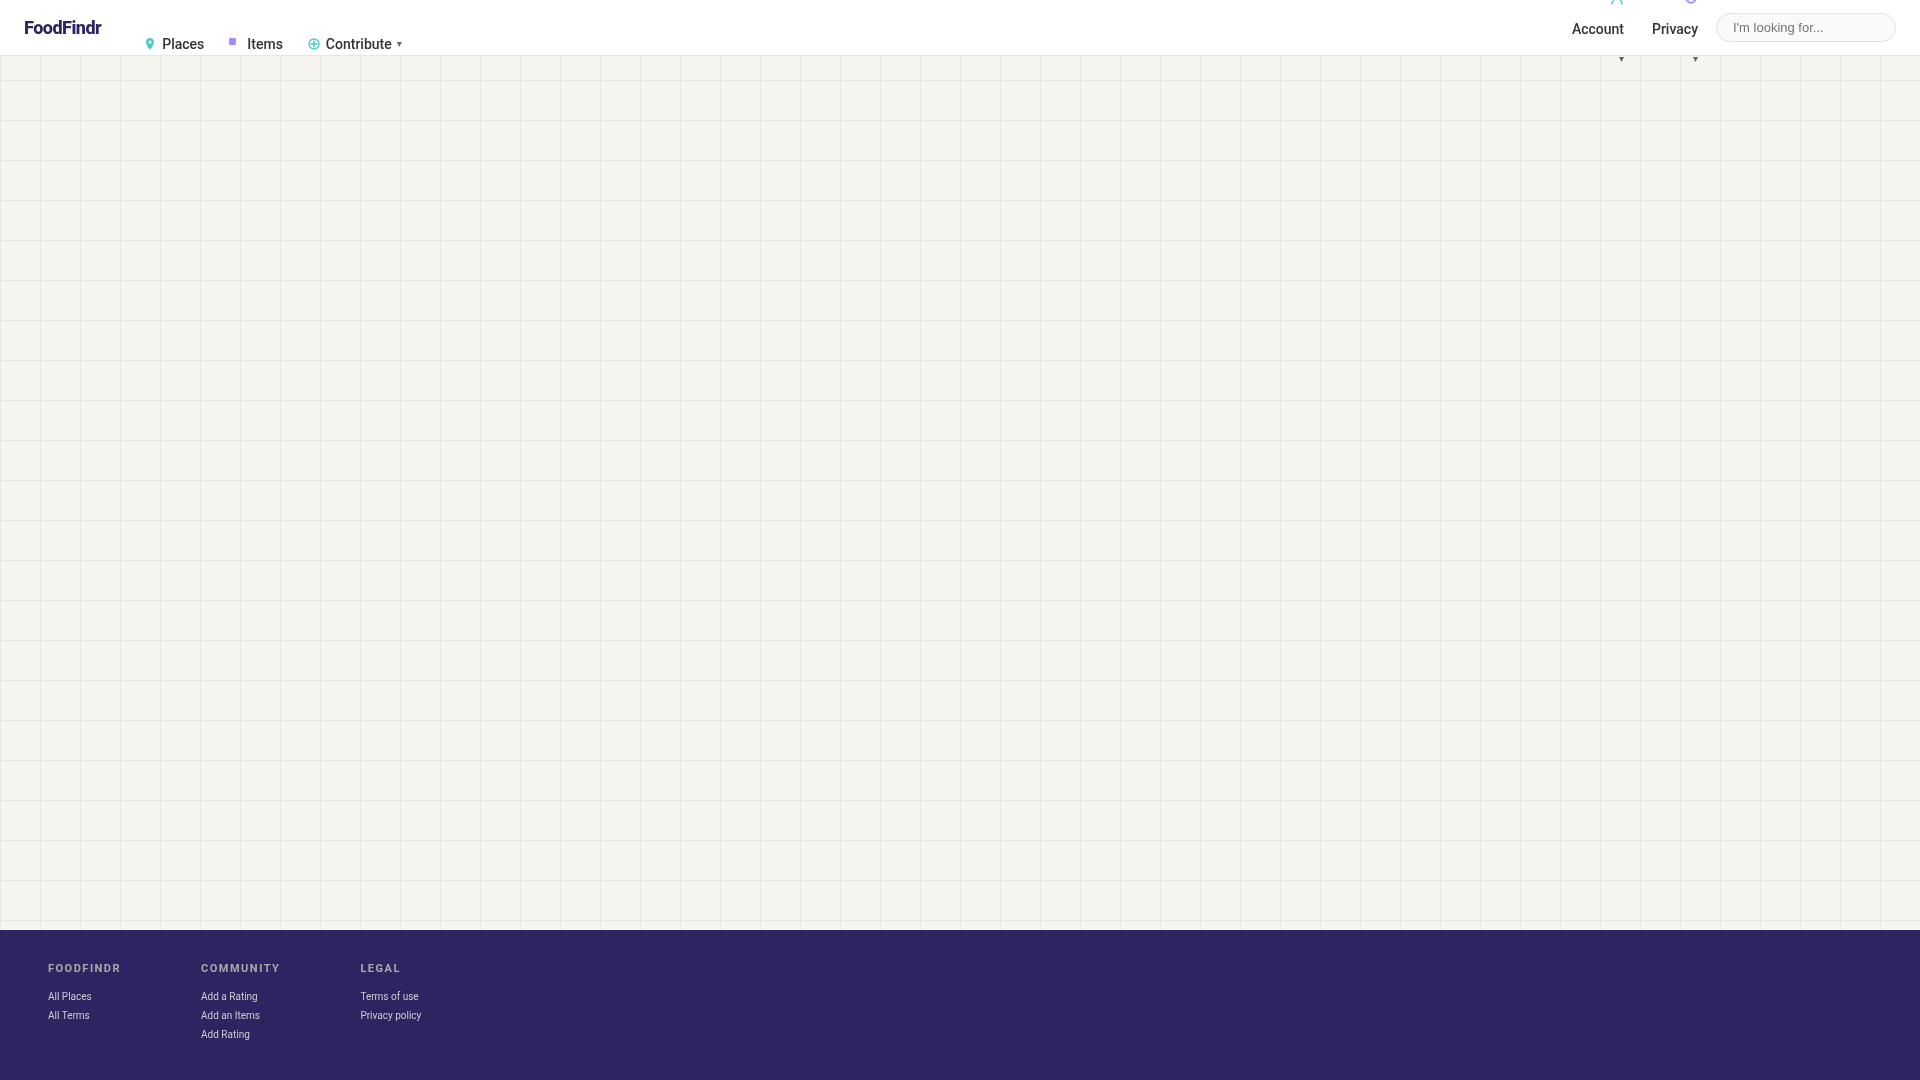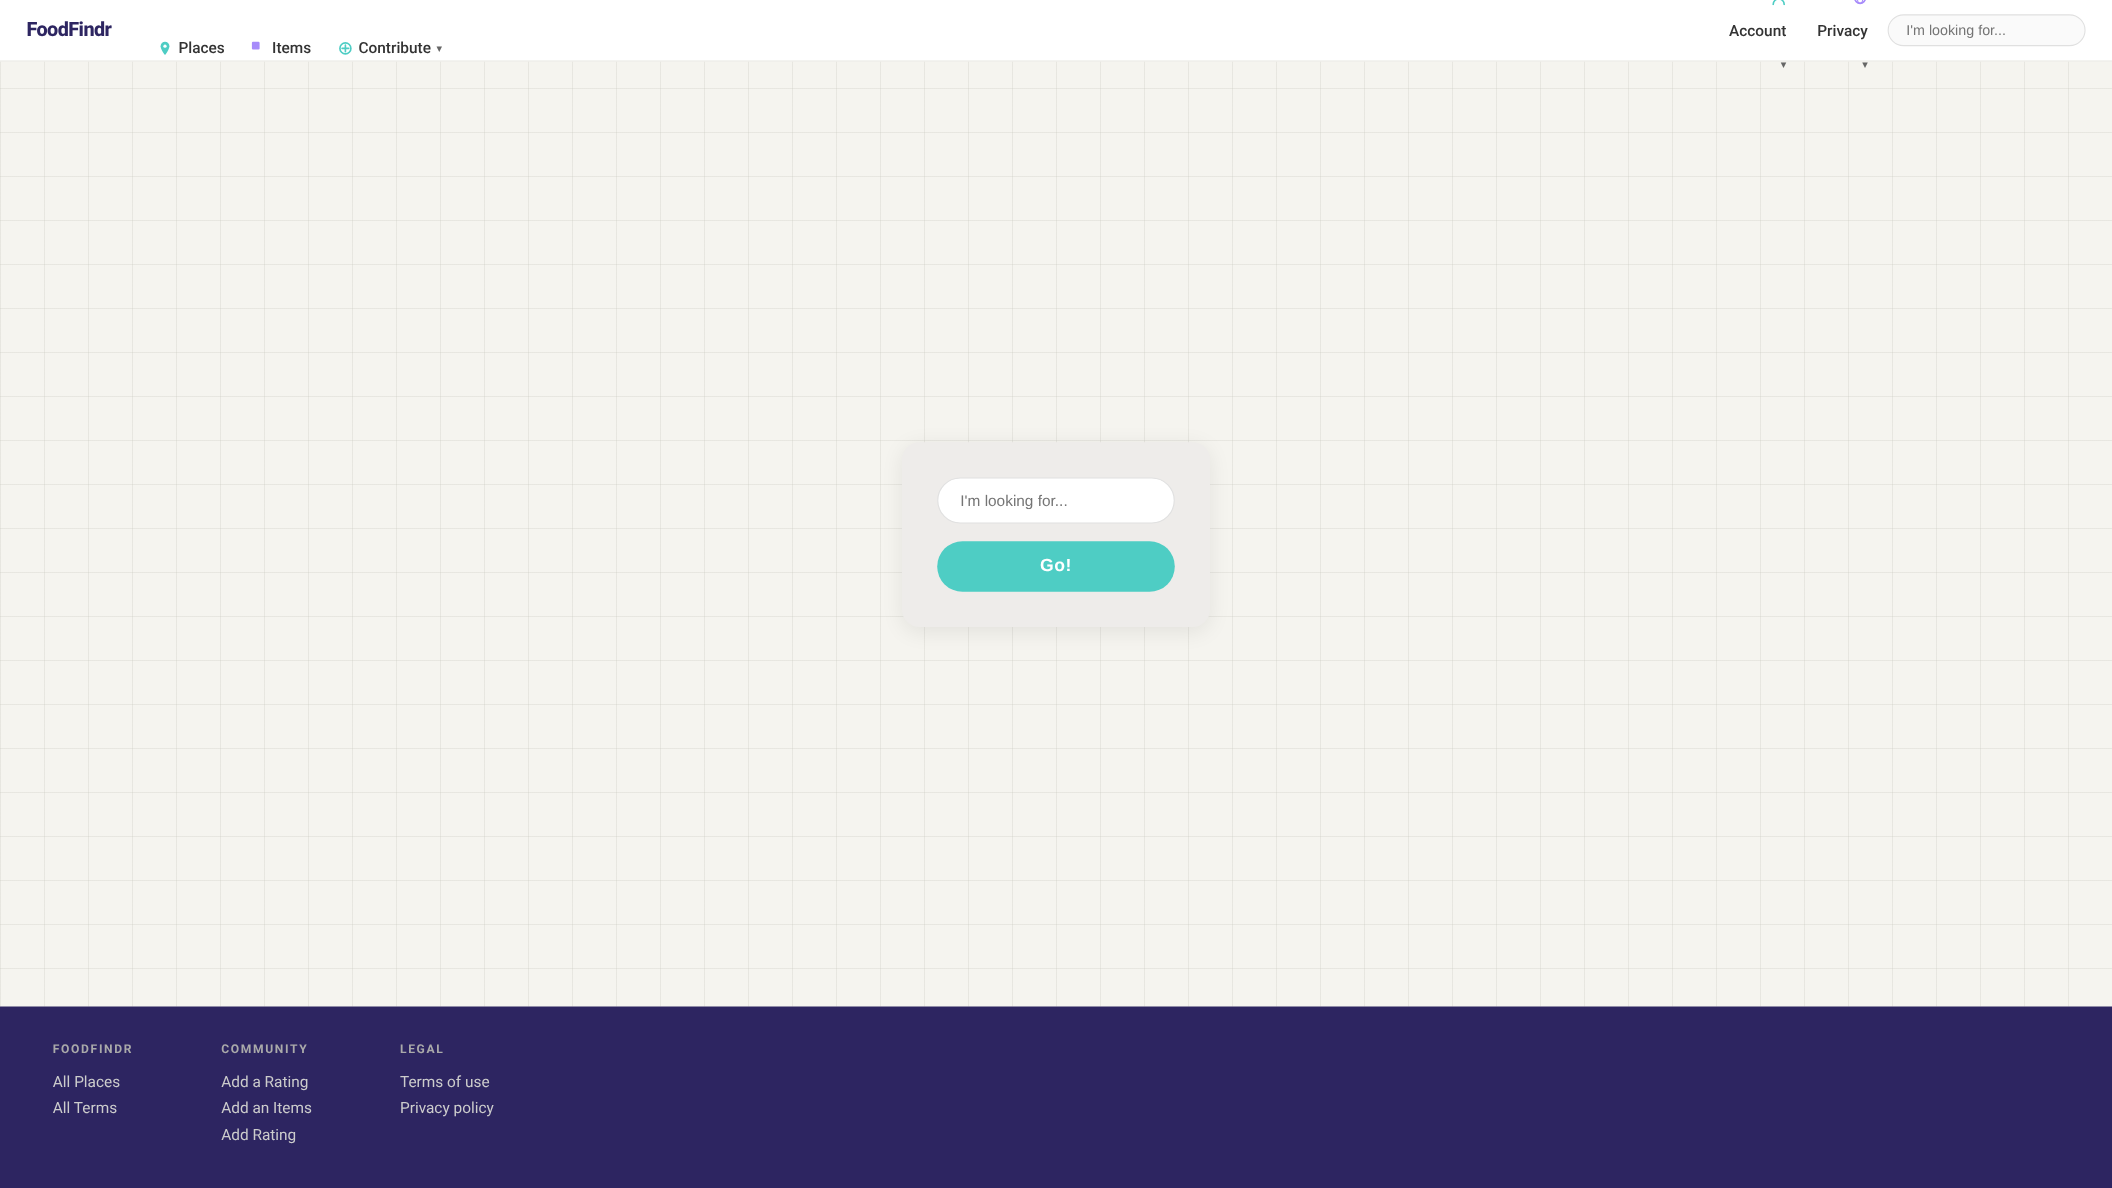--- a/index.html
+++ b/index.html
@@ -88,21 +88,21 @@
     footer {
       background: #2d2561; color: #fff;
       padding: 32px 48px;
     }
     .footer-inner {
       display: flex; gap: 80px;
     }
     .footer-col { }
     .footer-brand { font-size: 11px; font-weight: 700; letter-spacing: 1.5px; color: #aaa; margin-bottom: 16px; }
     .footer-link {
-      display: block; font-size: 14px; color: #ccc;
+      display: block; font-size: 10px; color: #ccc;
       text-decoration: none; margin-bottom: 8px; cursor: pointer;
     }
   </style>
 </head>
 <body>
 
 <nav>
   <div class="nav-logo">FoodFindr</div>
   <div class="nav-links">
     <a class="nav-link">
@@ -145,24 +145,20 @@
       </svg>
       <span>Privacy</span>
       <span class="dropdown-arrow">▾</span>
     </div>
     <input type="text" class="nav-search" placeholder="I'm looking for..." style="">
   </div>
 </nav>
 
 <main>
   <div class="hero-container">
-    <div class="search-card">
-      <input type="text" class="search-input-main" placeholder="I'm looking for..." style="">
-      <button class="go-button">Go!</button>
-    </div>
   </div>
 </main>
 
 <footer>
   <div class="footer-inner">
     <div class="footer-col">
       <div class="footer-brand">FOODFINDR</div>
       <a class="footer-link">All Places</a>
       <a class="footer-link">All Terms</a>
     </div>

